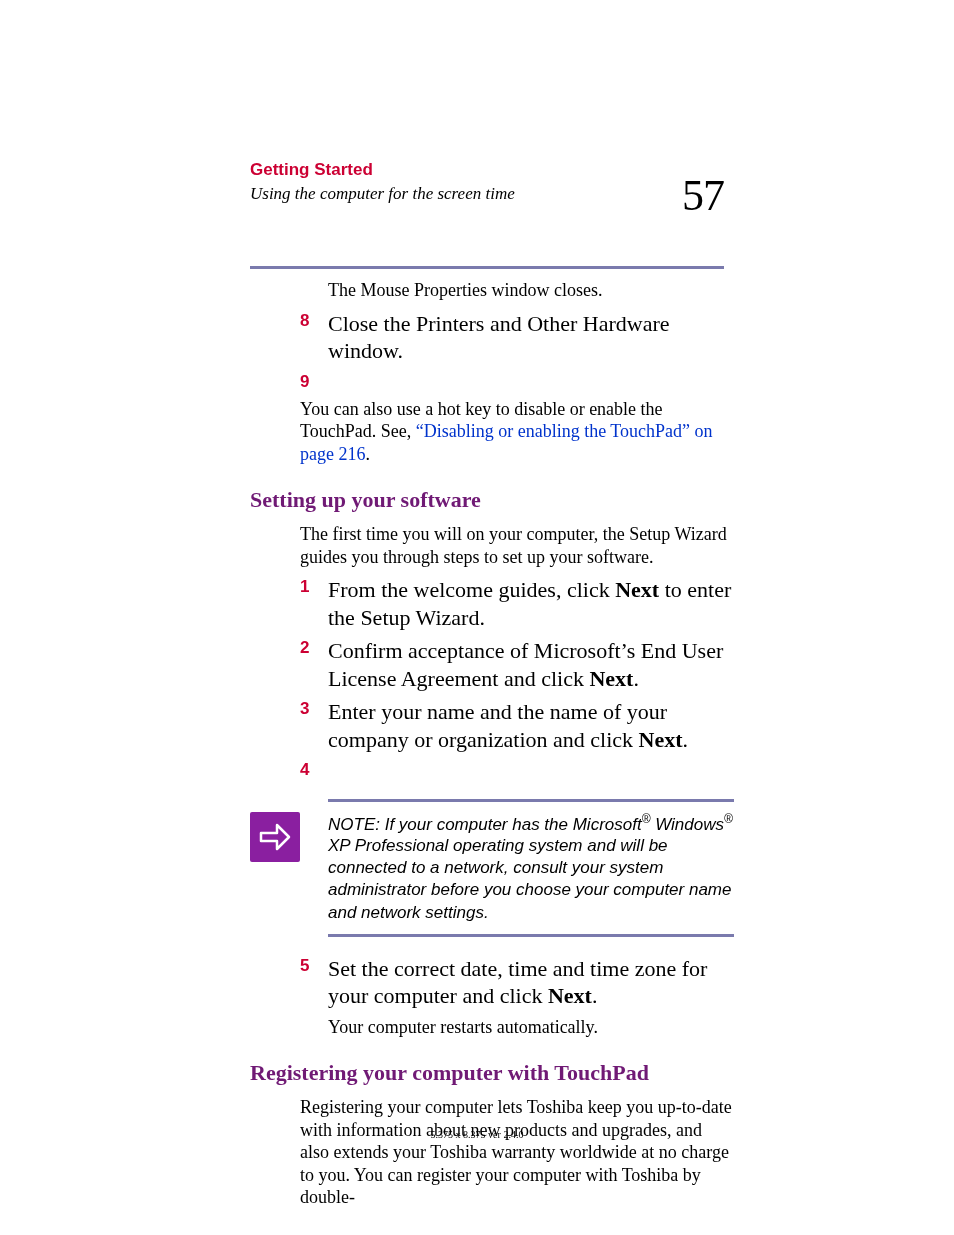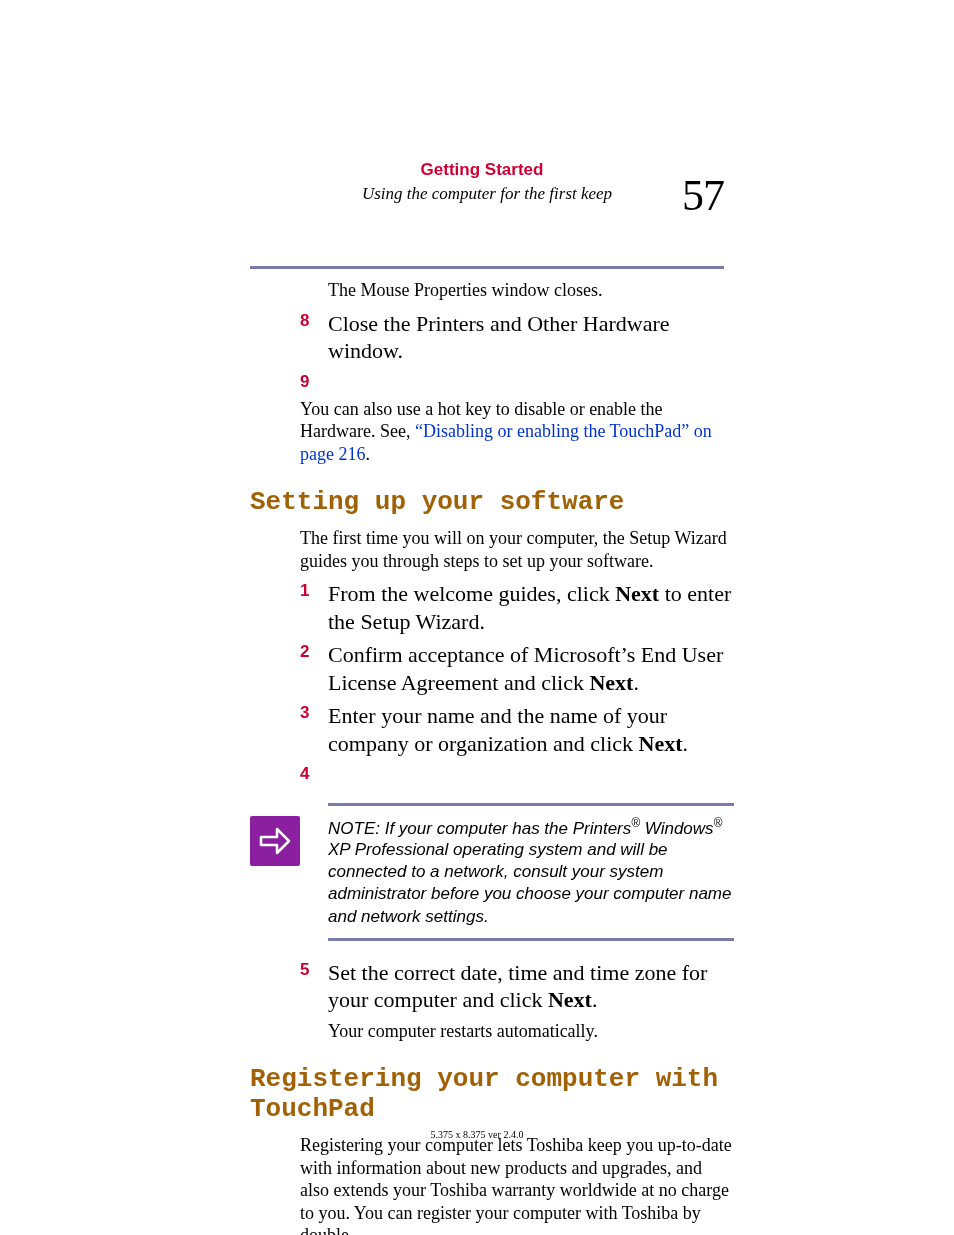--- a/index.html
+++ b/index.html
@@ -14,21 +14,21 @@
     height: 1235px;
     position: relative;
     box-sizing: border-box;
     padding: 195px 115px 0 115px; 
   }
   .header {
     position: absolute;
     top: 190px;
     right: 230px;
     left: 250px;
-    text-align: center;
+    text-align: left;
   }
   .header-chapter {
     font-family: Arial, Helvetica, sans-serif;
     font-weight: 700;
     color: #cc0033;
     font-size: 17px;
     display: inline-block;
     margin-right: 10px;
     position: relative;
     top: -30px;
@@ -92,24 +92,24 @@
   }
   .ol-text {
     font-size: 22px;
     line-height: 1.25;
   }
   .link {
     color: #0033cc;
   }
   .bold { font-weight: 700; }
   .section-heading {
-    font-family: Liberation Mono, monospace;
+    font-family: Liberation Serif, serif;
     font-weight: 700;
-    color: #a16207;
-    font-size: 26px;
+    color: #701a75;
+    font-size: 22px;
     margin: 22px 0 10px 0;
   }
   
   .note-wrap {
     position: relative;
     margin: 18px 0 14px 0;
   }
   .note-rule-top, .note-rule-bottom {
     height: 3px;
     background: #7a7aad;
@@ -152,21 +152,21 @@
   .reg { font-size: 70%; vertical-align: super; font-style: italic; }
 </style>
 </head>
 <body>
 
 <div class="page">
 
   <div class="page-number">57</div>
   <div class="header">
     <span class="header-chapter">Getting Started</span>
-    <span class="header-subtitle">Using the computer for the first keep</span>
+    <span class="header-subtitle">Using the computer for the screen time</span>
   </div>
   <hr class="header-rule">
 
   <div class="content">
 
     <div class="indent-block">
       <p class="body-text">The Mouse Properties window closes.</p>
     </div>
 
     <div class="indent-block" style="padding-left:50px;">
@@ -174,21 +174,21 @@
         <div class="ol-num">8</div>
         <div class="ol-text">Close the Printers and Other Hardware window.</div>
       </div>
       <div class="ol-row">
         <div class="ol-num">9</div>
       </div>
     </div>
 
     <div class="indent-block" style="padding-left:50px;">
       <p class="body-text">
-        <span>You can also use a hot key to disable or enable the Hardware. See, </span><span class="link">“Disabling or enabling the TouchPad” on page 216</span><span>.</span>
+        <span>You can also use a hot key to disable or enable the TouchPad. See, </span><span class="link">“Disabling or enabling the TouchPad” on page 216</span><span>.</span>
       </p>
     </div>
 
     <h2 class="section-heading">Setting up your software</h2>
 
     <div class="indent-block" style="padding-left:50px;">
       <p class="body-text">The first time you will on your computer, the Setup Wizard guides you through steps to set up your software.</p>
     </div>
 
     <div class="indent-block" style="padding-left:50px;">
@@ -217,21 +217,21 @@
 
     <div class="note-wrap">
       <hr class="note-rule-top">
       <div class="note-row">
         <div class="note-icon">
           <svg viewBox="0 0 40 40">
             <path d="M6 16 L22 16 L22 8 L34 20 L22 32 L22 24 L6 24 Z" fill="none" stroke="#fff" stroke-width="2.5" stroke-linejoin="round"></path>
           </svg>
         </div>
         <div class="note-text">
-          <span>NOTE: If your computer has the Printers</span><span class="reg">®</span><span> Windows</span><span class="reg">®</span><span> XP Professional operating system and will be connected to a network, consult your system administrator before you choose your computer name and network settings.</span>
+          <span>NOTE: If your computer has the Microsoft</span><span class="reg">®</span><span> Windows</span><span class="reg">®</span><span> XP Professional operating system and will be connected to a network, consult your system administrator before you choose your computer name and network settings.</span>
         </div>
       </div>
       <hr class="note-rule-bottom">
     </div>
 
     <div class="indent-block" style="padding-left:50px; margin-top:18px;">
       <div class="ol-row">
         <div class="ol-num">5</div>
         <div class="ol-text">
           <span>Set the correct date, time and time zone for your computer and click </span><span class="bold">Next</span><span>.</span>

